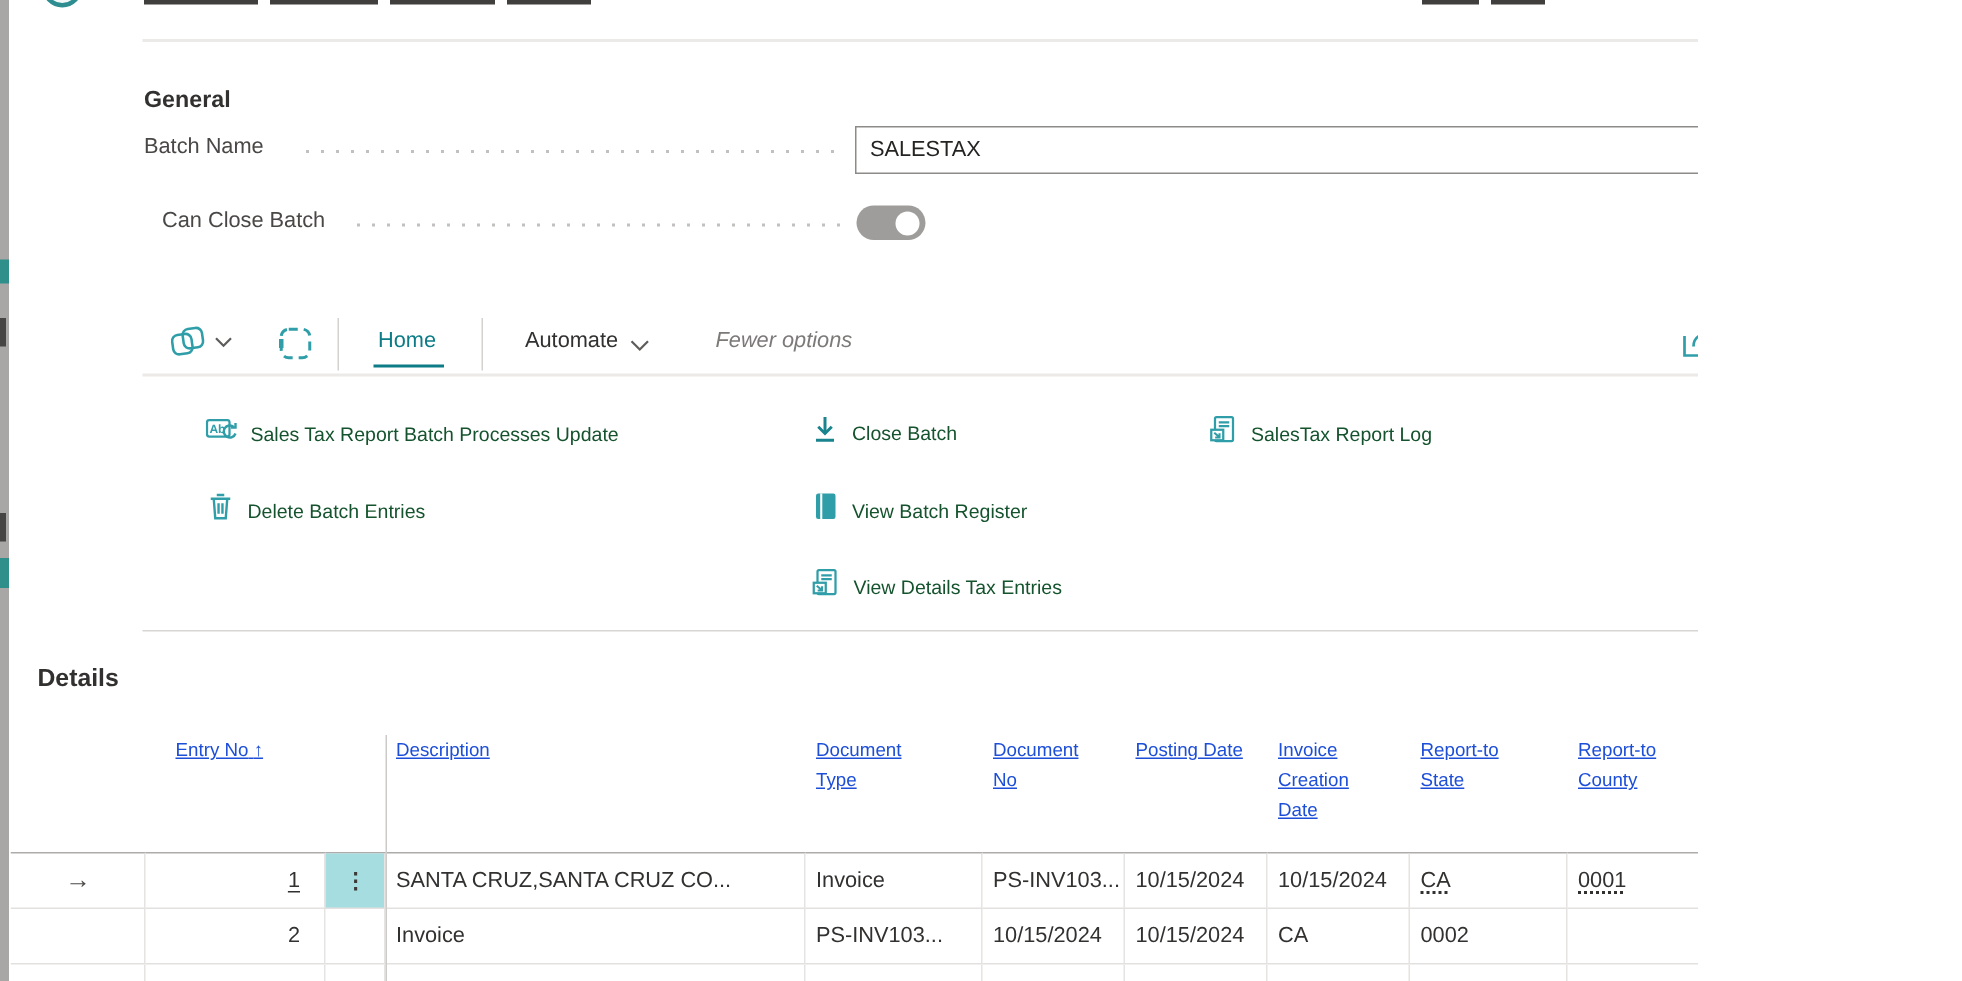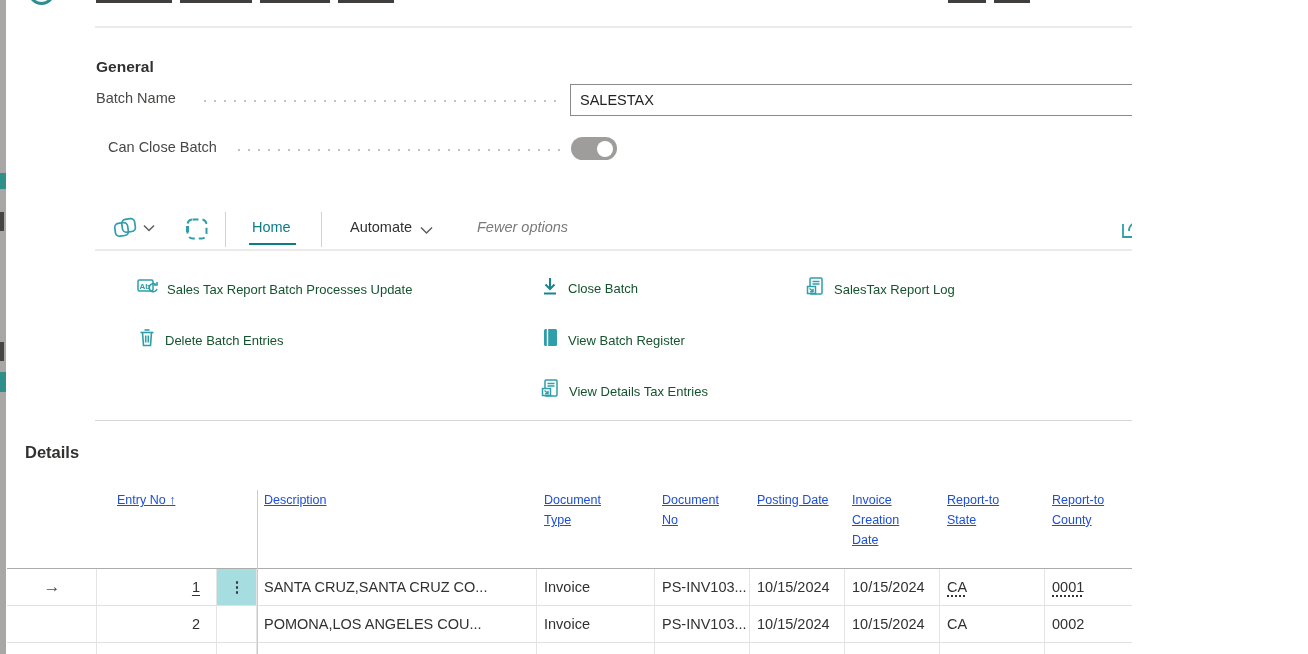--- a/index.html
+++ b/index.html
@@ -265,21 +265,20 @@
         <span class="link-dotted">CA</span>
       </div>
     <div class="td">
         <span class="link-dotted">0001</span>
       </div>
     <div class="td noR"></div>
 
     <div class="td center"></div>
     <div class="td right">2</div>
     <div class="td center"></div>
-    <div class="td">POMONA,LOS ANGELES COU...</div>
     <div class="td">Invoice</div>
     <div class="td">PS-INV103...</div>
     <div class="td">10/15/2024</div>
     <div class="td">10/15/2024</div>
     <div class="td">CA</div>
     <div class="td">0002</div>
     <div class="td noR"></div>
 
     <div class="td center"></div>
     <div class="td"></div>

